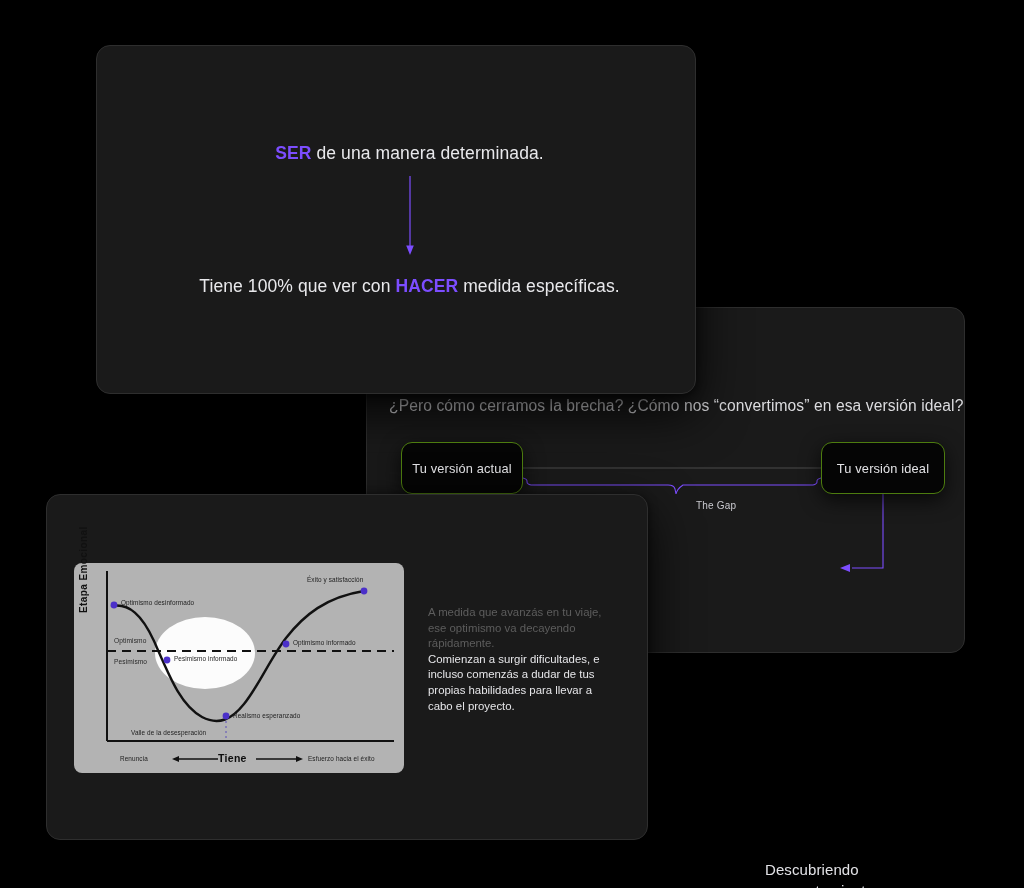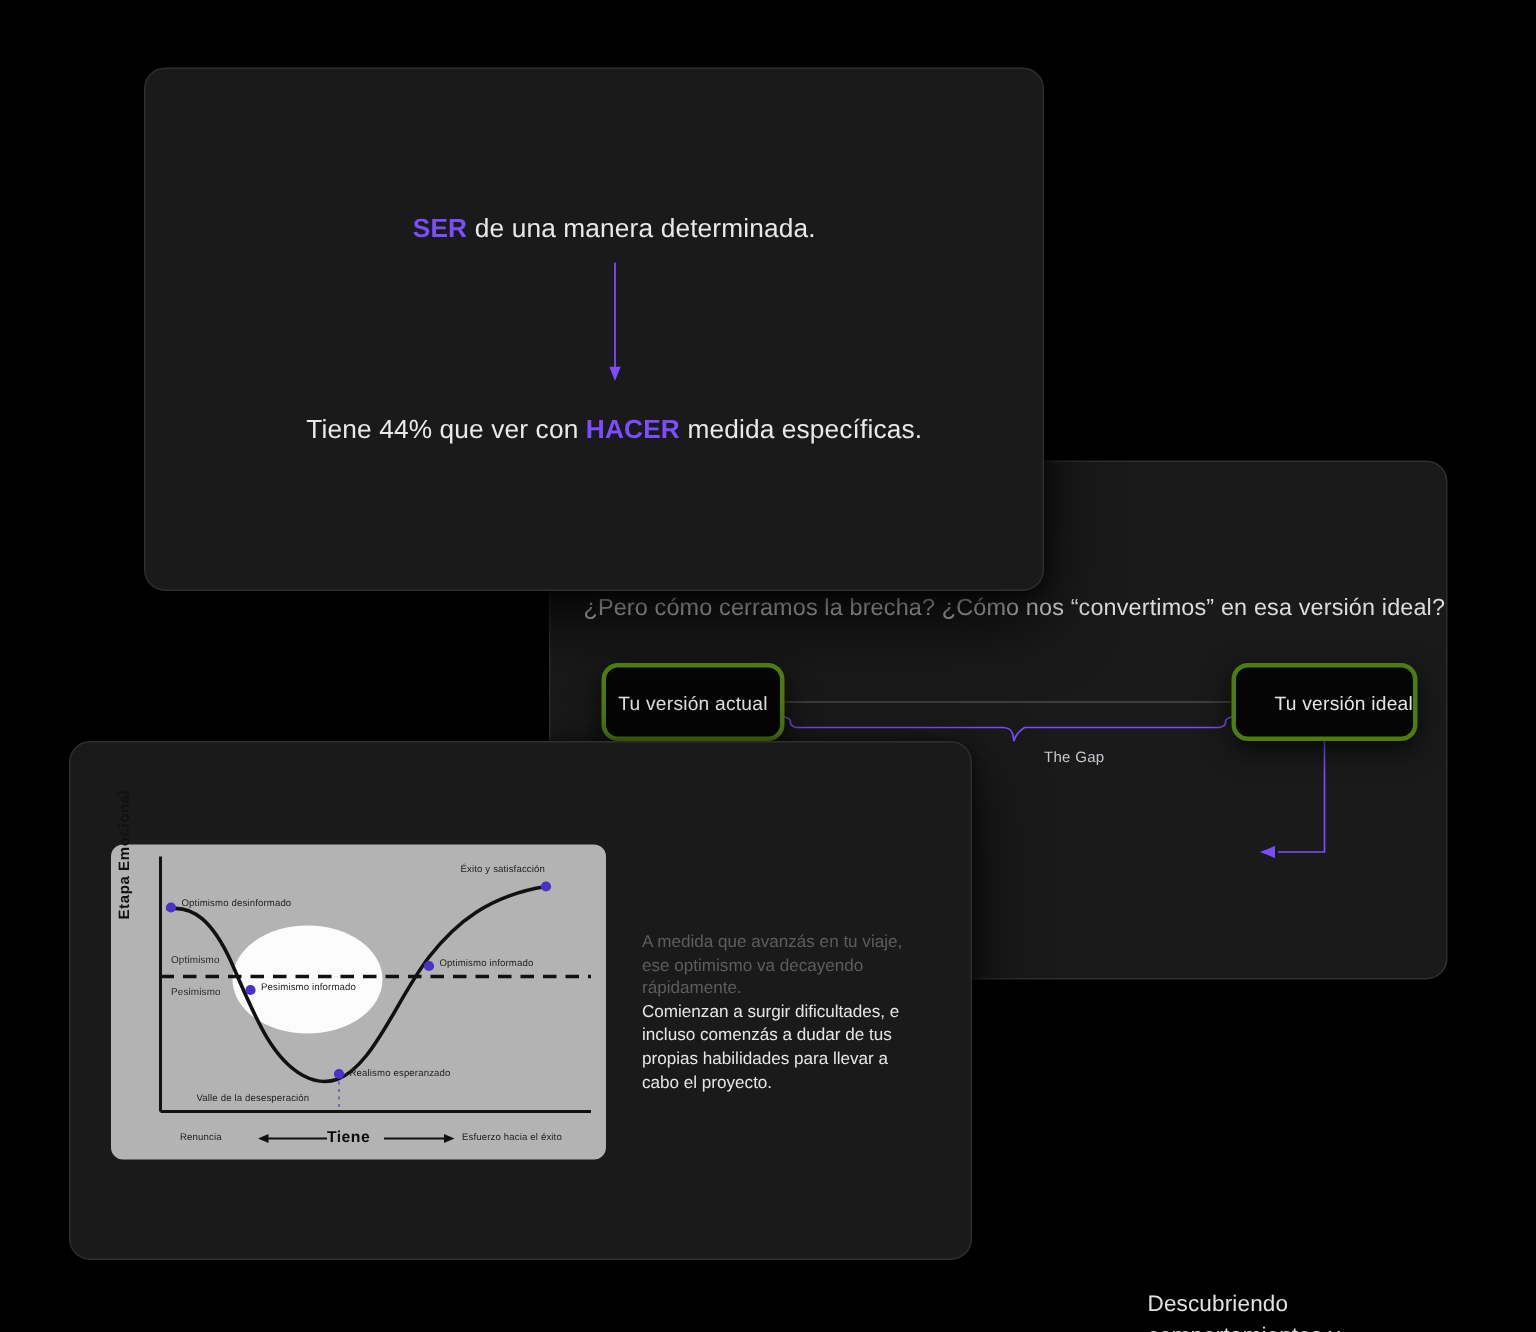--- a/index.html
+++ b/index.html
@@ -40,29 +40,29 @@
     left:366px; top:307px; width:599px; height:346px;
     z-index:20;
   }
   #card-gap .gap-heading{
     position:absolute; left:22px; top:89px;
     color:#dcdcdf; font-size:15.6px; white-space:nowrap; letter-spacing:.1px;
   }
   .pill{
     position:absolute;
     background:#050505;
-    border:3px solid #4d7c0f;
+    border:1px solid #4d7c0f;
     border-radius:11px;
     display:flex; align-items:center; justify-content:center;
     color:#e4e4e7; font-size:12.8px; letter-spacing:.15px;
     box-shadow:0 6px 20px rgba(0,0,0,.7);
     z-index:40;
   }
   #pill-actual{ left:401px; top:442px; width:122px; height:52px; }
-  #pill-ideal { left:821px; top:442px; width:124px; height:52px;justify-content:flex-end; }
+  #pill-ideal { left:821px; top:442px; width:124px; height:52px; }
 
   .gap-label{
     position:absolute; left:652px; top:500px;
     color:#c9c9cf; font-size:10px; letter-spacing:.2px; z-index:40;margin-left:44px;
   }
   .gap-body{
     position:absolute; left:398px; top:551px;
     color:#e2e2e6; font-size:15px; line-height:21px; letter-spacing:.1px;
     z-index:10;
   }
@@ -72,21 +72,21 @@
 
   
   #card-chart{
     left:46px; top:494px; width:602px; height:346px;
     z-index:50;
   }
   .chart-panel{
     position:absolute; left:27px; top:68px; width:330px; height:210px;
     background:#b3b3b3; border-radius:8px;
   }
-  .chart-copy{ position:absolute; left:381px; top:126px; width:190px; }
+  .chart-copy{ position:absolute; left:381px; top:110px; width:190px; }
   .copy-dim{ color:#5d5d5d; font-size:11.4px; line-height:15.6px; }
   .copy-bright{ color:#e6e6e9; font-size:11.4px; line-height:15.6px; }
 
   
   .c-ylabel{
     position:absolute; left:4px; top:50px;
     transform:rotate(-90deg); transform-origin:left top;
     color:#111; font-size:10px; font-weight:700; letter-spacing:.4px;
     white-space:nowrap;
   }
@@ -108,21 +108,21 @@
     </div>
 
     <div class="ser-arrow">
       <svg width="12" height="82" viewBox="0 0 12 82">
         <line x1="6" y1="0" x2="6" y2="70" stroke="#7c4dff" stroke-width="1.2"></line>
         <path d="M6 79 L2.2 69.5 L9.8 69.5 Z" fill="#7c4dff"></path>
       </svg>
     </div>
 
     <div class="ser-line">
-      <span>Tiene 44% que ver con </span><span class="accent">HACER</span><span> medida específicas.</span>
+      <span>Tiene 100% que ver con </span><span class="accent">HACER</span><span> medida específicas.</span>
     </div>
 
   </div>
 </div>
 
 <div class="card" id="card-gap">
   <div class="gap-heading">¿Pero cómo cerramos la brecha? ¿Cómo nos “convertimos” en esa versión ideal?</div>
   <div class="gap-body">
     <div>Descubriendo comportamientos y</div>
 

